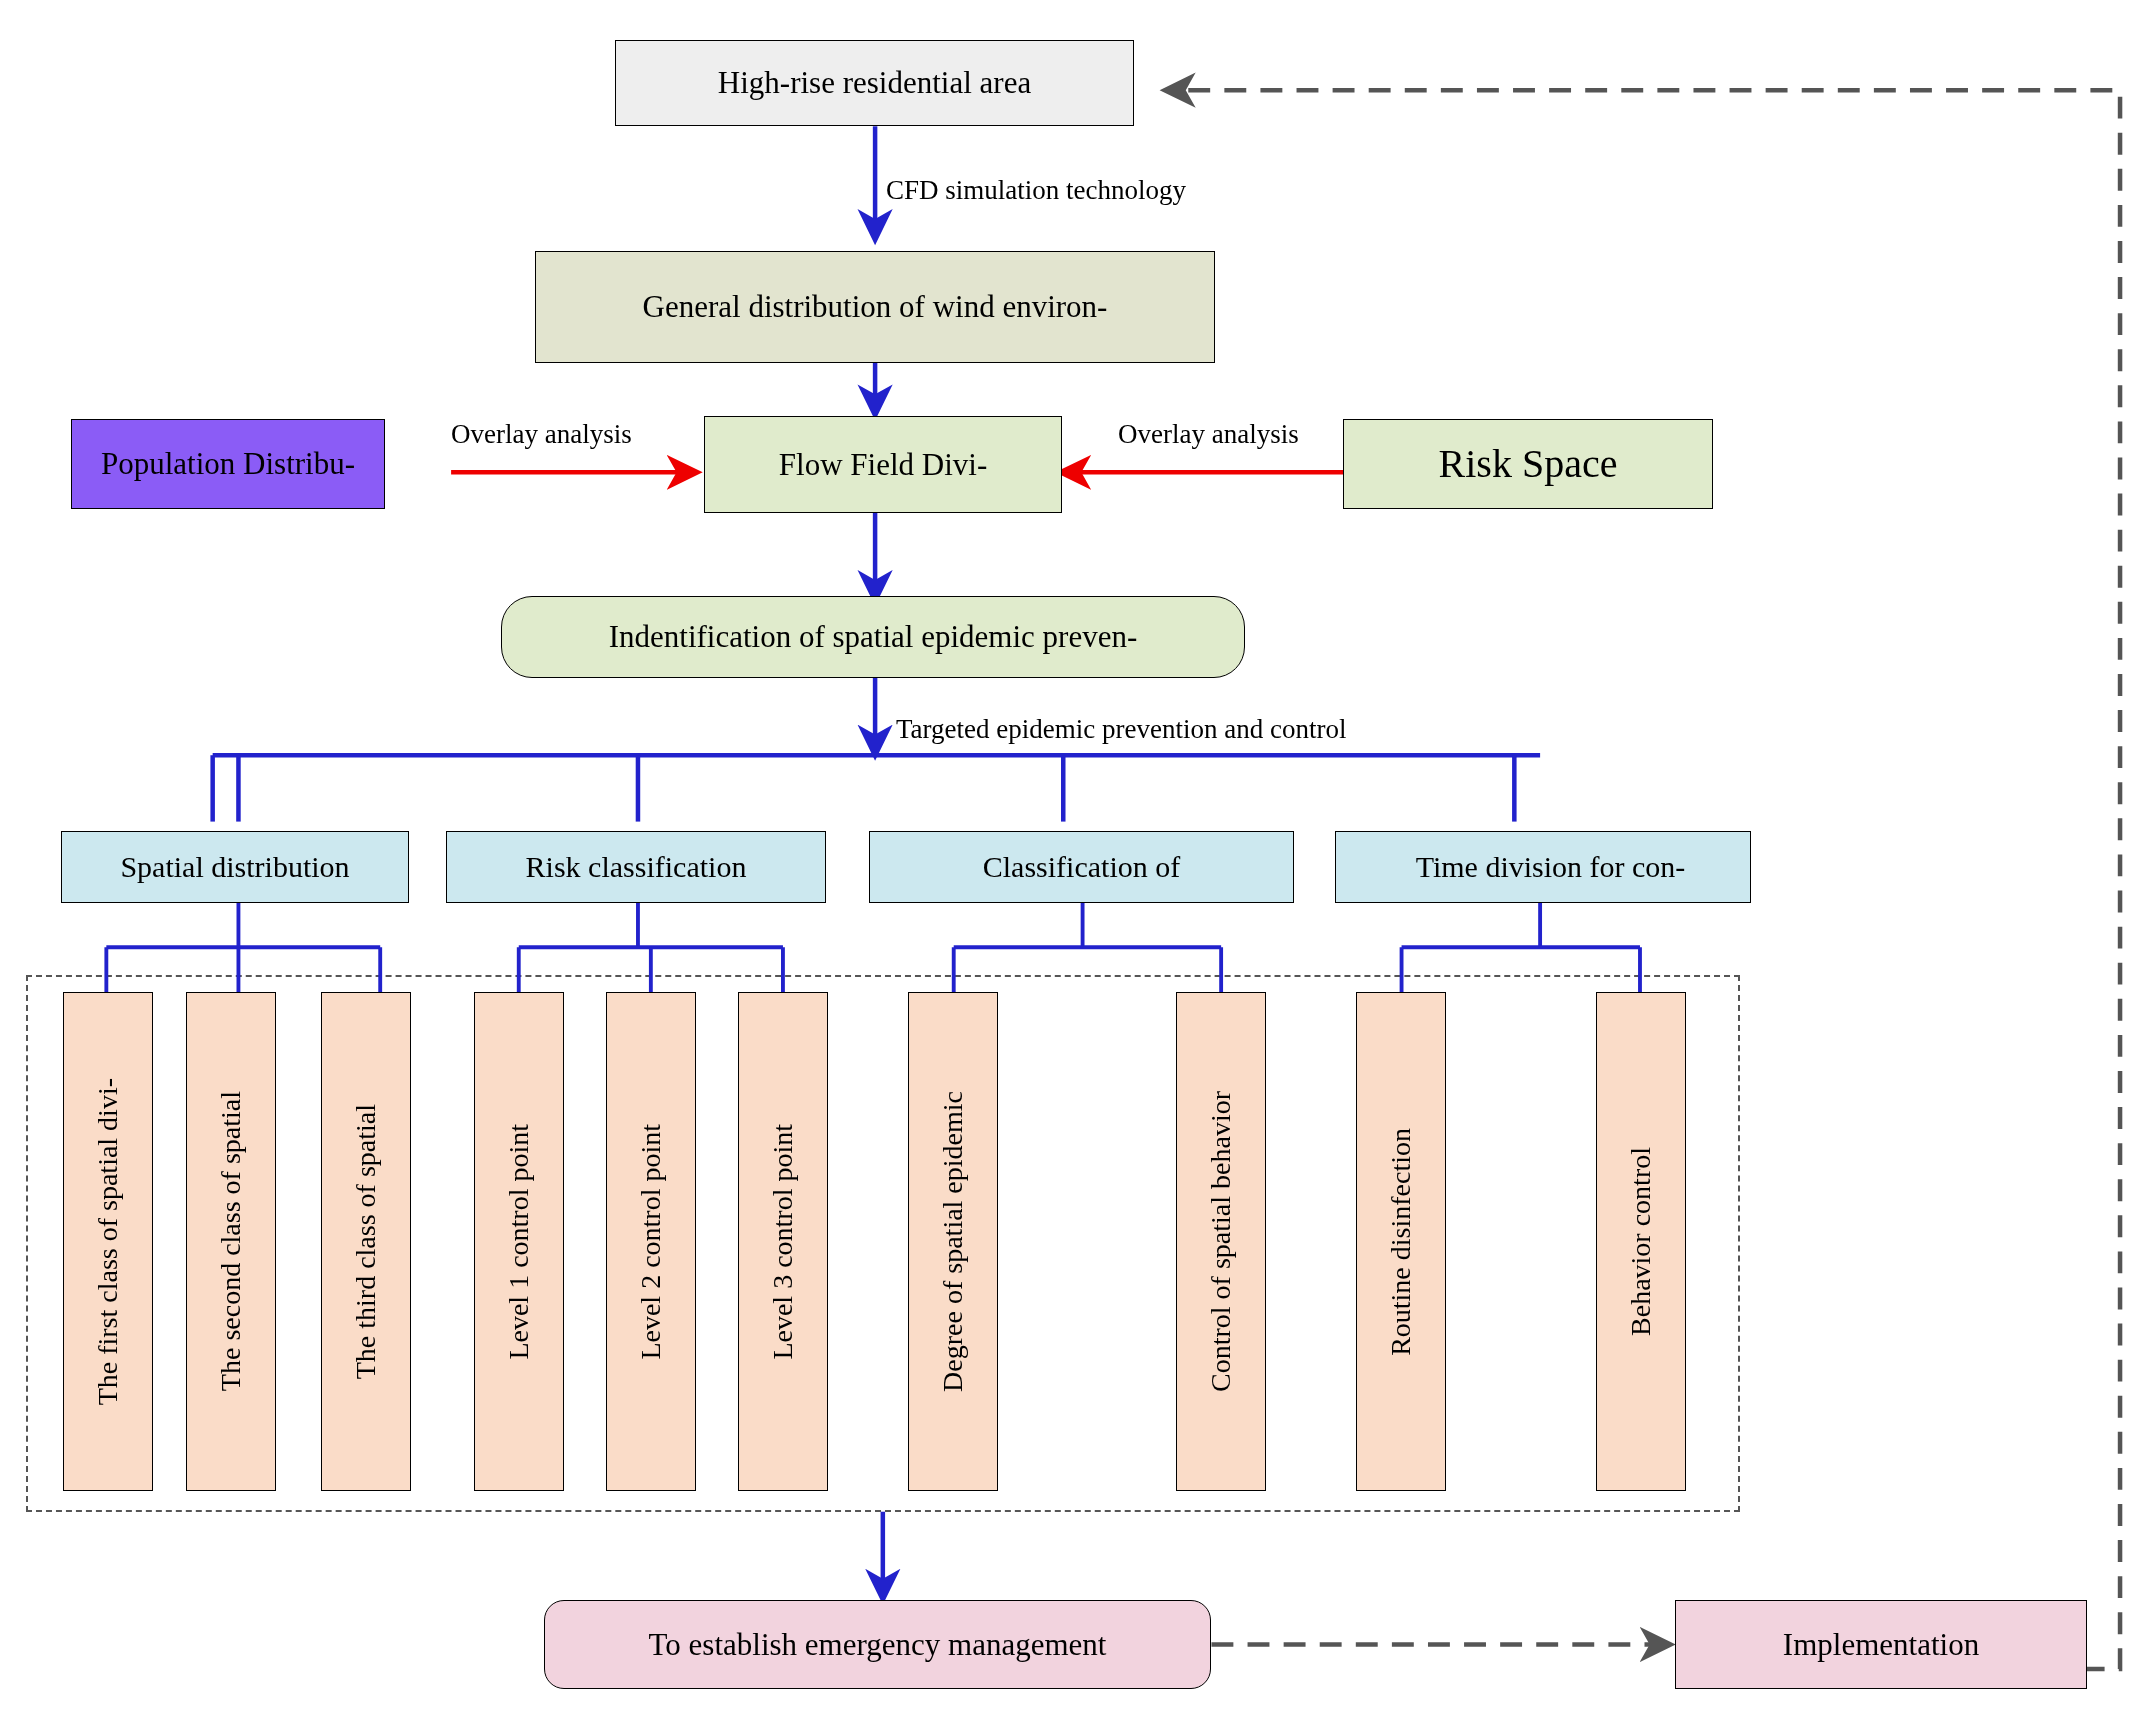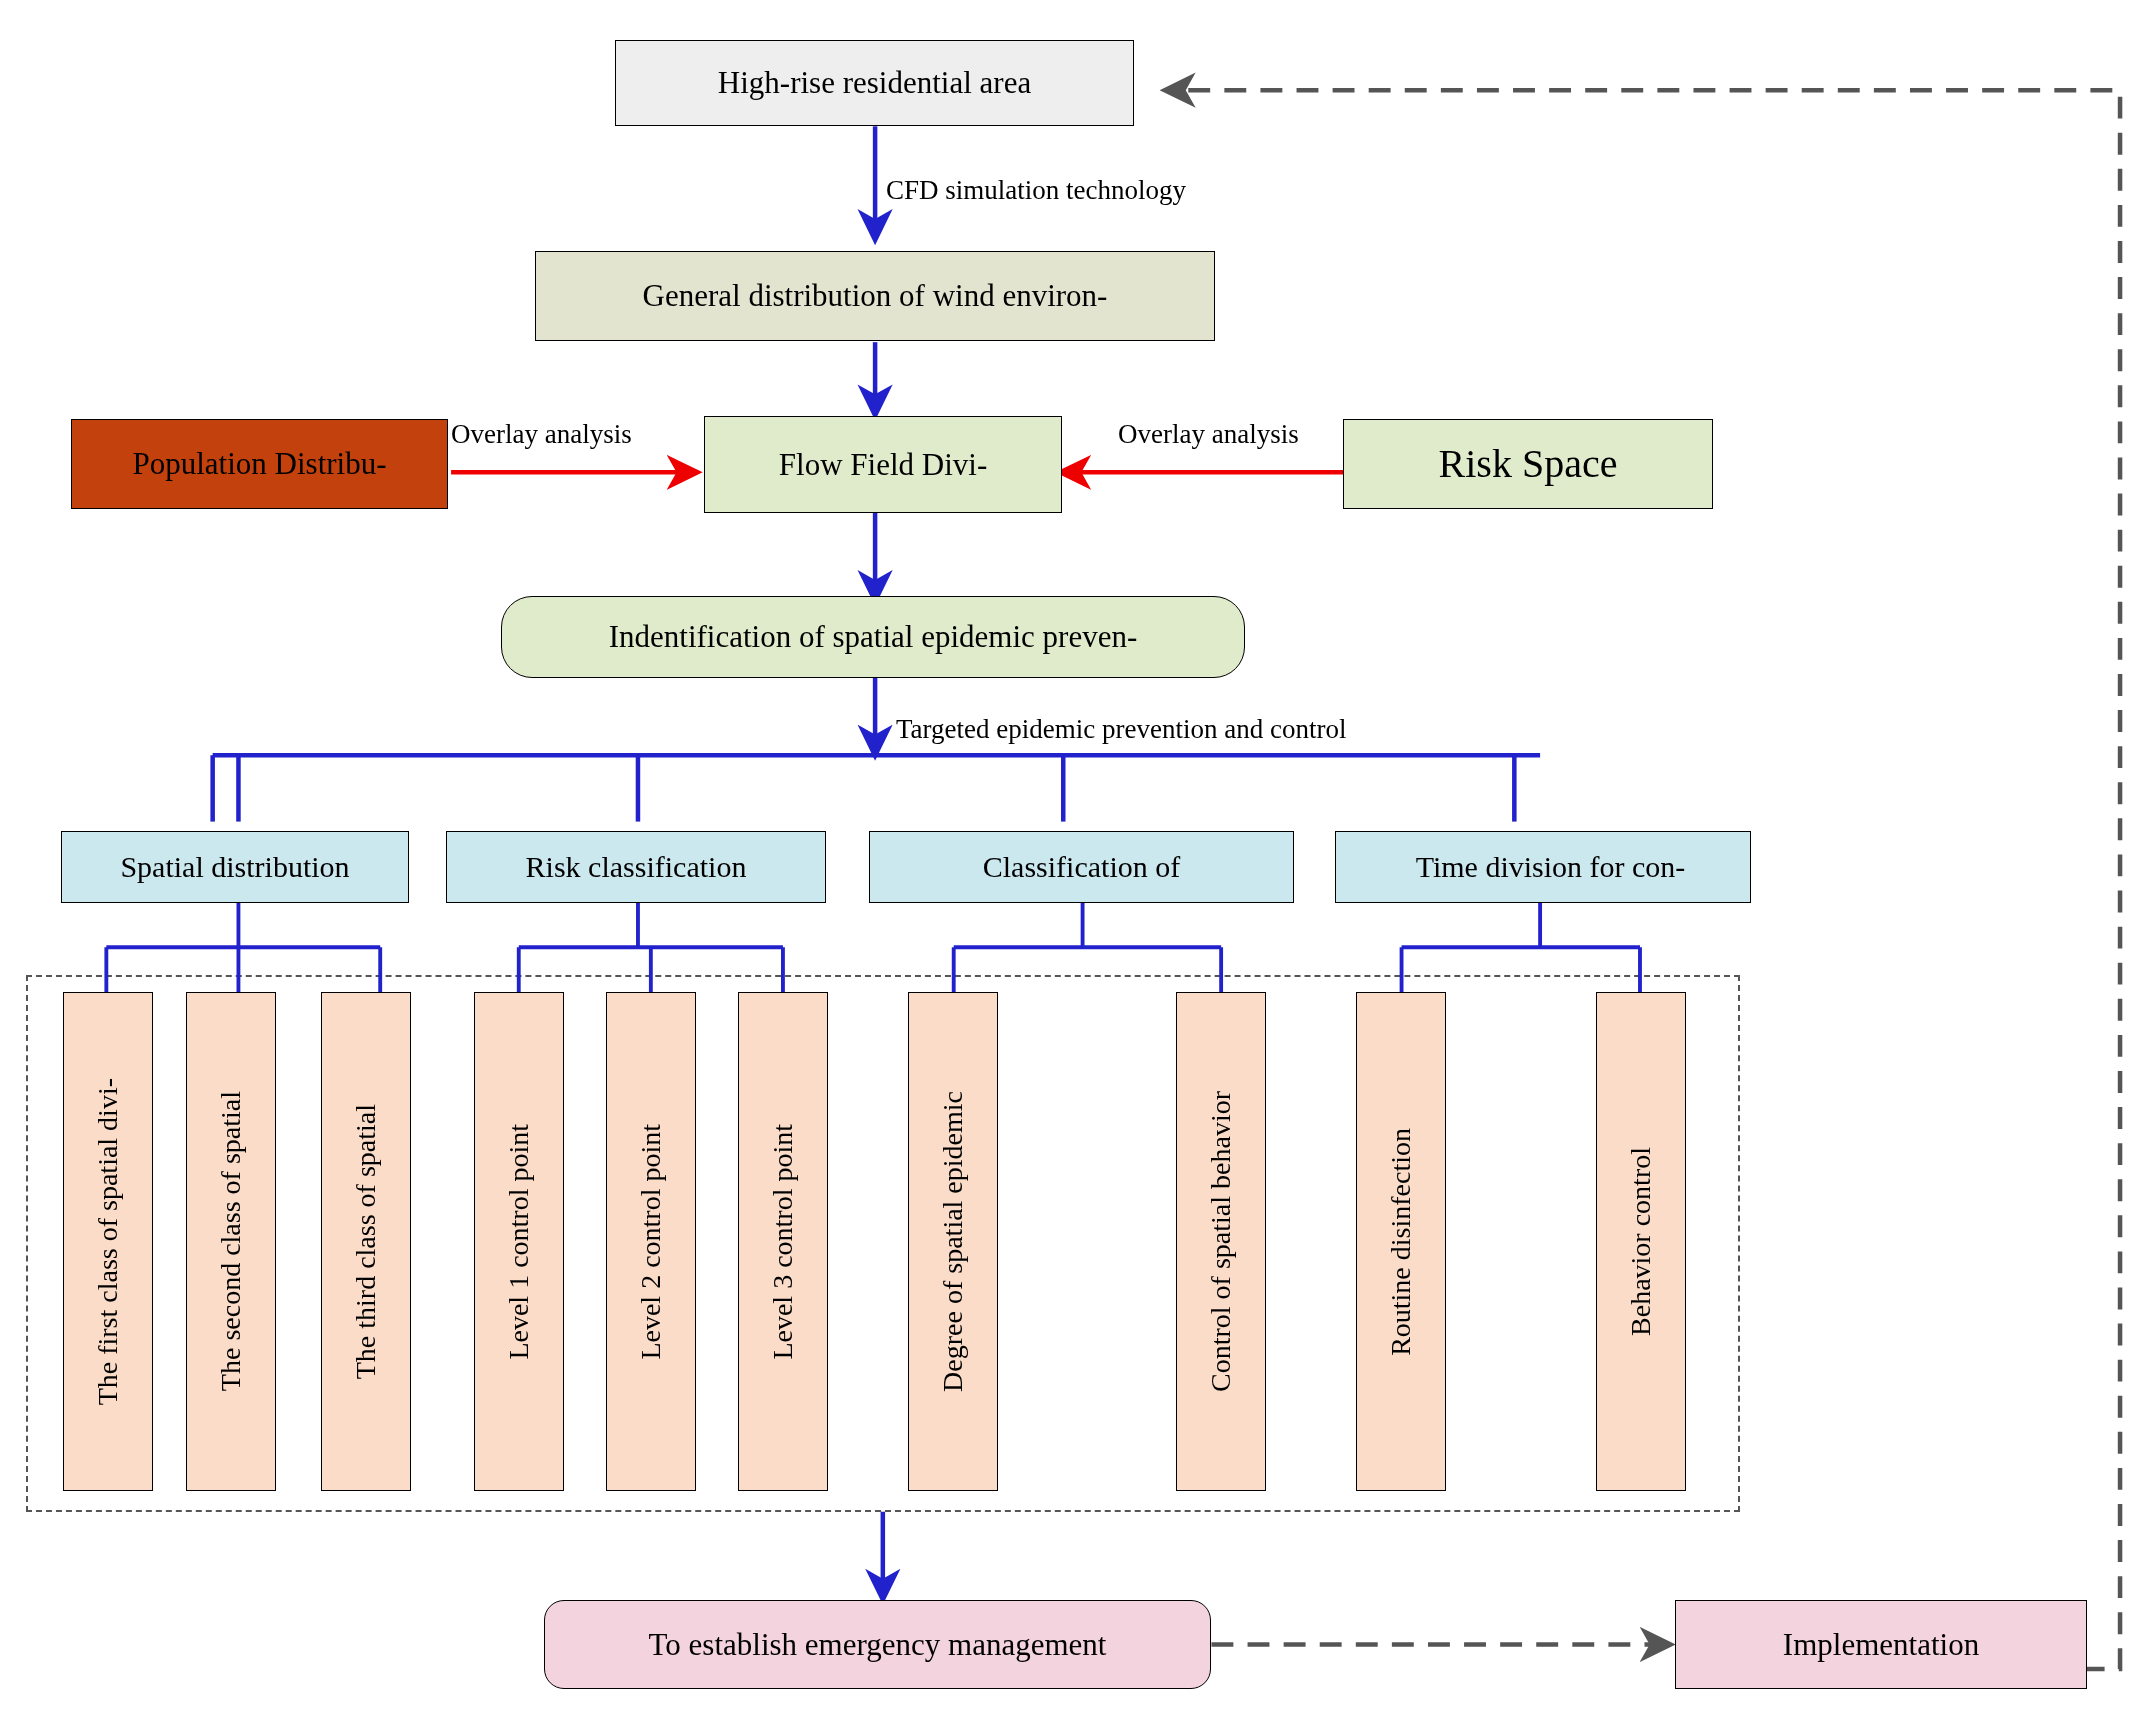--- a/index.html
+++ b/index.html
@@ -78,25 +78,25 @@
 
     <line x1="1370" y1="2346" x2="1370" y2="2480" stroke="#2222cc" stroke-width="7" marker-end="url(#ablue)"></line>
 
     <line x1="1880" y1="2552" x2="2590" y2="2552" stroke="#555555" stroke-width="7" stroke-dasharray="34 22" marker-end="url(#agrey)"></line>
 
     <path d="M 2840 2590 L 3290 2590 L 3290 140 L 1810 140" fill="none" stroke="#555555" stroke-width="7" stroke-dasharray="34 22" marker-end="url(#agrey)"></path>
   </svg>
 
   <div class="node" style="left:615px;top:40px;width:519px;height:86px;background:#eeeeee;font-size:31px;">High-rise residential area</div>
 
-  <div class="node" style="left:535px;top:251px;width:680px;height:90px;background:#e2e4cf;font-size:31px;">General distribution of wind environ-</div>
+  <div class="node" style="left:535px;top:251px;width:680px;height:112px;background:#e2e4cf;font-size:31px;">General distribution of wind environ-</div>
 
   <div class="node" style="left:704px;top:416px;width:358px;height:97px;background:#e0ebcc;font-size:31px;">Flow Field Divi-</div>
 
-  <div class="node" style="left:71px;top:419px;width:377px;height:90px;background:#c2410c;font-size:31px;">Population Distribu-</div>
+  <div class="node" style="left:71px;top:419px;width:314px;height:90px;background:#8b5cf6;font-size:31px;">Population Distribu-</div>
 
   <div class="node" style="left:1343px;top:419px;width:370px;height:90px;background:#e0ebcc;font-size:40px;">Risk Space</div>
 
   <div class="node" style="left:501px;top:596px;width:744px;height:82px;background:#e0ebcc;font-size:31px;border-radius:31px;">Indentification of spatial epidemic preven-</div>
 
   <div class="node" style="left:61px;top:831px;width:348px;height:72px;background:#cce8ef;font-size:30px;">Spatial distribution</div>
 
   <div class="node" style="left:446px;top:831px;width:380px;height:72px;background:#cce8ef;font-size:30px;">Risk classification</div>
 
   <div class="node" style="left:869px;top:831px;width:425px;height:72px;background:#cce8ef;font-size:30px;">Classification of</div>

